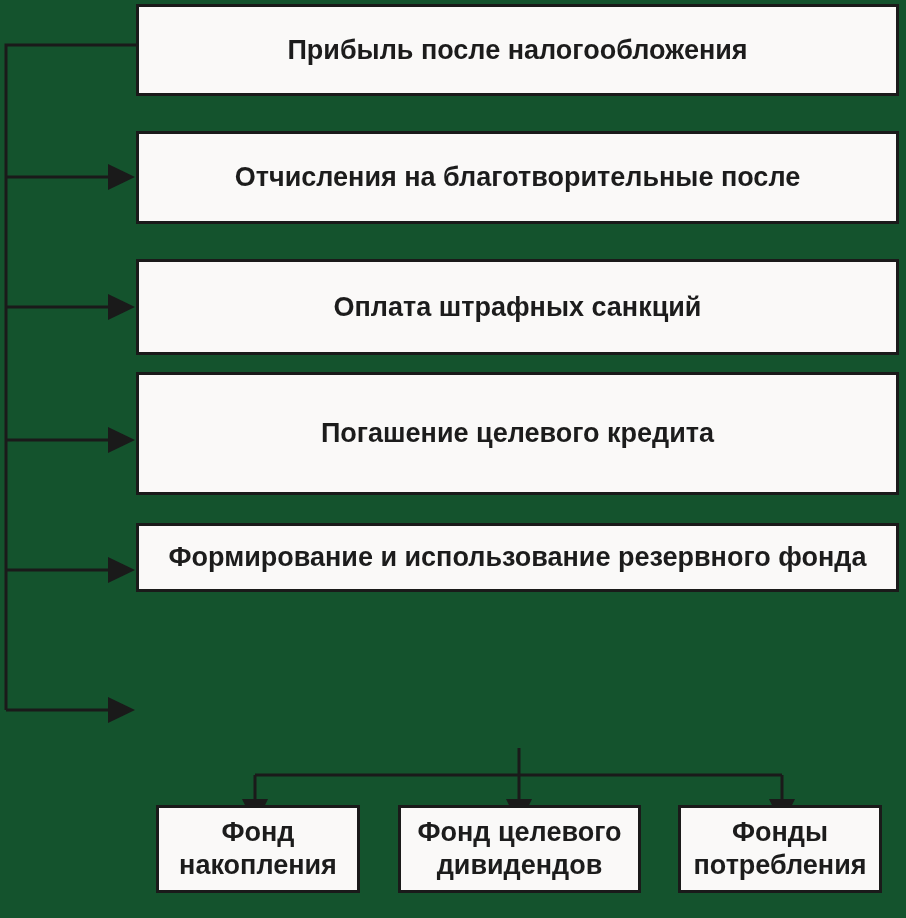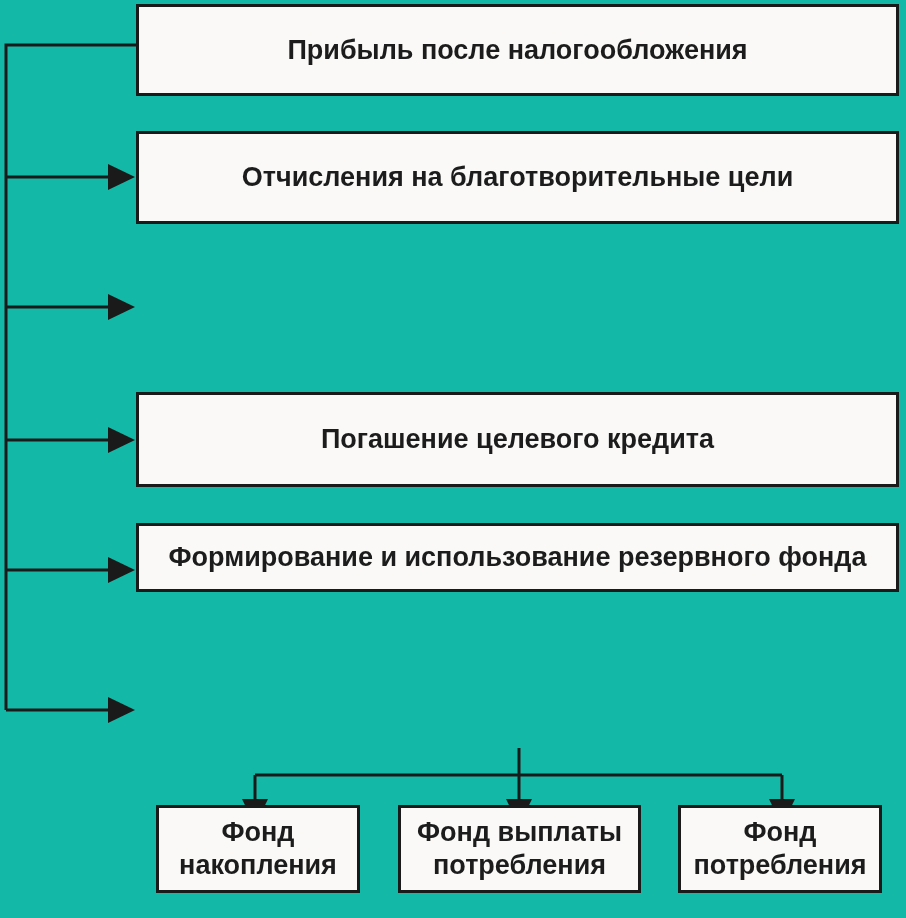--- a/index.html
+++ b/index.html
@@ -4,21 +4,21 @@
 <style>
   html, body {
     margin: 0;
     padding: 0;
     background: #f5f4f2;
   }
   .canvas {
     position: relative;
     width: 906px;
     height: 918px;
-    background: #14b8a6;
+    background: #14532d;
     font-family: "Liberation Sans", "DejaVu Sans", sans-serif;
     overflow: hidden;
   }
   .connectors {
     position: absolute;
     left: 0;
     top: 0;
     z-index: 0;
   }
   .box {
@@ -36,21 +36,21 @@
   }
   .main-box {
     left: 136px;
     width: 763px;
     font-size: 27px;
     white-space: nowrap;
   }
   .box-1 { top: 4px;   height: 92px; }
   .box-2 { top: 131px; height: 93px; }
   .box-3 { top: 259px; height: 96px; }
-  .box-4 { top: 392px; height: 95px; align-items: center; }
+  .box-4 { top: 372px; height: 123px; align-items: center; }
   .box-5 { top: 523px; height: 69px; }
   .box-6 { top: 653px; height: 95px; }
   .child-box {
     top: 805px;
     height: 88px;
     font-size: 27px;
     line-height: 33px;
     border-width: 3px;
   }
   .child-a { left: 156px; width: 204px; }
@@ -90,38 +90,41 @@
       <polygon points="519,826 506,799 532,799"></polygon>
       <polygon points="782,826 769,799 795,799"></polygon>
     </g>
   </svg>
 
   <div class="box main-box box-1">
     <span>Прибыль после налогообложения</span>
   </div>
 
   <div class="box main-box box-2">
-    <span>Отчисления на благотворительные цели</span>
+    <span>Отчисления на благотворительные после</span>
   </div>
 
+  <div class="box main-box box-3">
+    <span>Оплата штрафных санкций</span>
+  </div>
 
   <div class="box main-box box-4">
     <span>Погашение целевого кредита</span>
   </div>
 
   <div class="box main-box box-5">
     <span>Формирование и использование резервного фонда</span>
   </div>
 
 
   <div class="box child-box child-a">
     <span>Фонд накопления</span>
   </div>
 
   <div class="box child-box child-b">
-    <span>Фонд выплаты потребления</span>
+    <span>Фонд целевого дивидендов</span>
   </div>
 
   <div class="box child-box child-c">
-    <span>Фонд потребления</span>
+    <span>Фонды потребления</span>
   </div>
 
 </div>
 
 </body></html>

